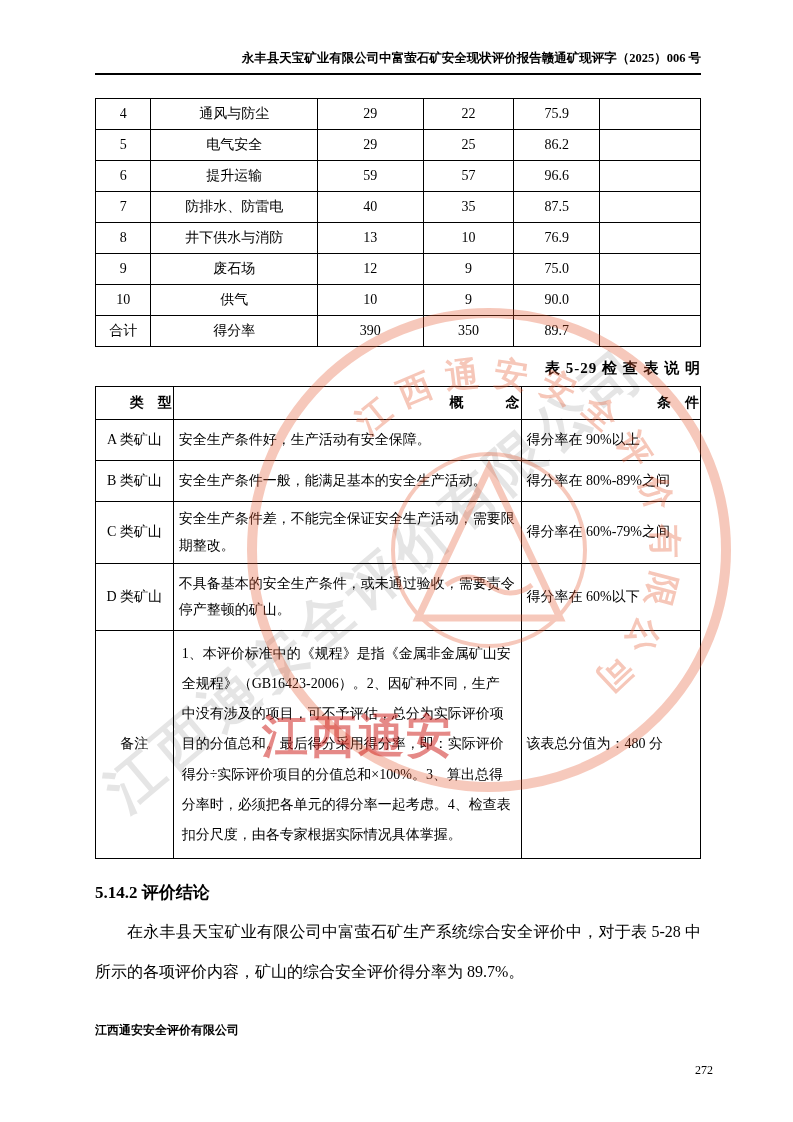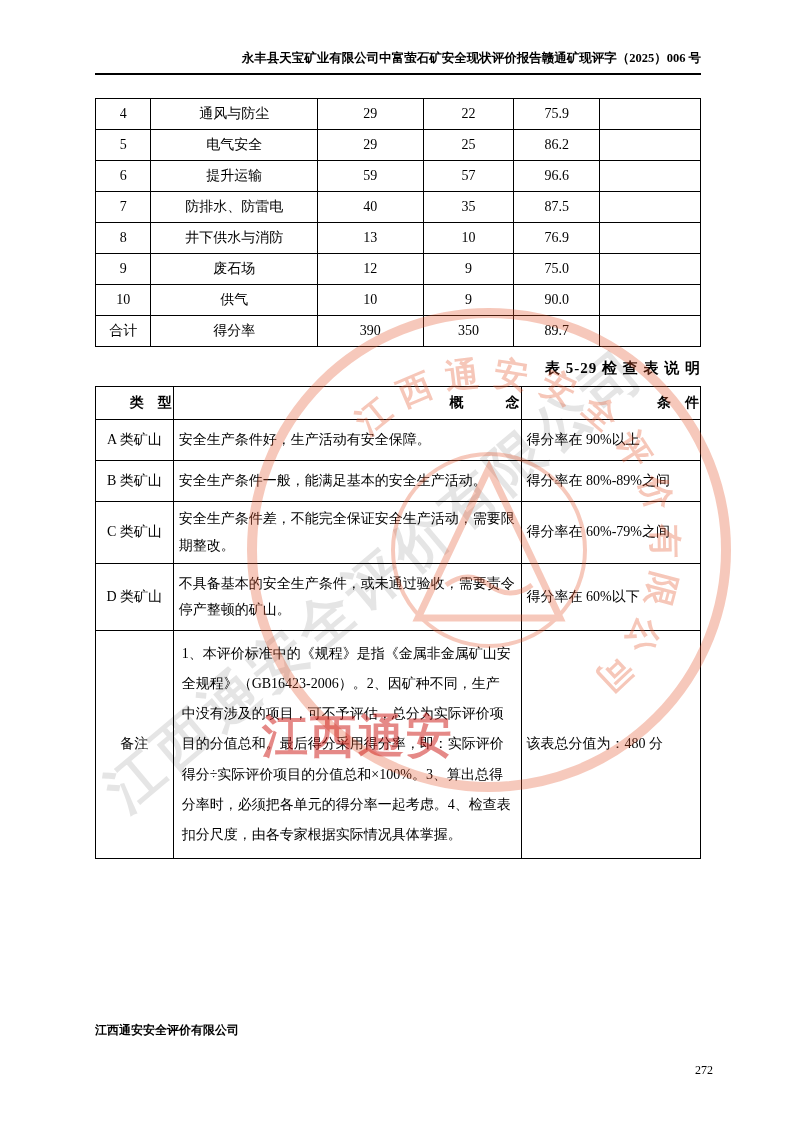--- a/index.html
+++ b/index.html
@@ -182,21 +182,23 @@
         <td>得分率在 60%以下</td>
       </tr>
       <tr class="row-remark">
         <td class="type-cell">备注</td>
         <td class="concept-cell">1、本评价标准中的《规程》是指《金属非金属矿山安全规程》（GB16423-2006）。2、因矿种不同，生产中没有涉及的项目，可不予评估，总分为实际评价项目的分值总和。最后得分采用得分率，即：实际评价得分÷实际评价项目的分值总和×100%。3、算出总得分率时，必须把各单元的得分率一起考虑。4、检查表扣分尺度，由各专家根据实际情况具体掌握。</td>
         <td>该表总分值为：480 分</td>
       </tr>
     </tbody>
   </table>
 
-
+  <div class="section-heading">5.14.2 评价结论</div>
+
+  <p class="body-para">在永丰县天宝矿业有限公司中富萤石矿生产系统综合安全评价中，对于表 5-28 中所示的各项评价内容，矿山的综合安全评价得分率为 89.7%。</p>
 
 </div>
 
 <div class="footer">
   <span class="company">江西通安安全评价有限公司</span>
   <span class="pagenum">272</span>
 </div>
 
 <div class="layer" id="seal-layer">
   <svg width="793" height="1122" viewBox="0 0 793 1122">

